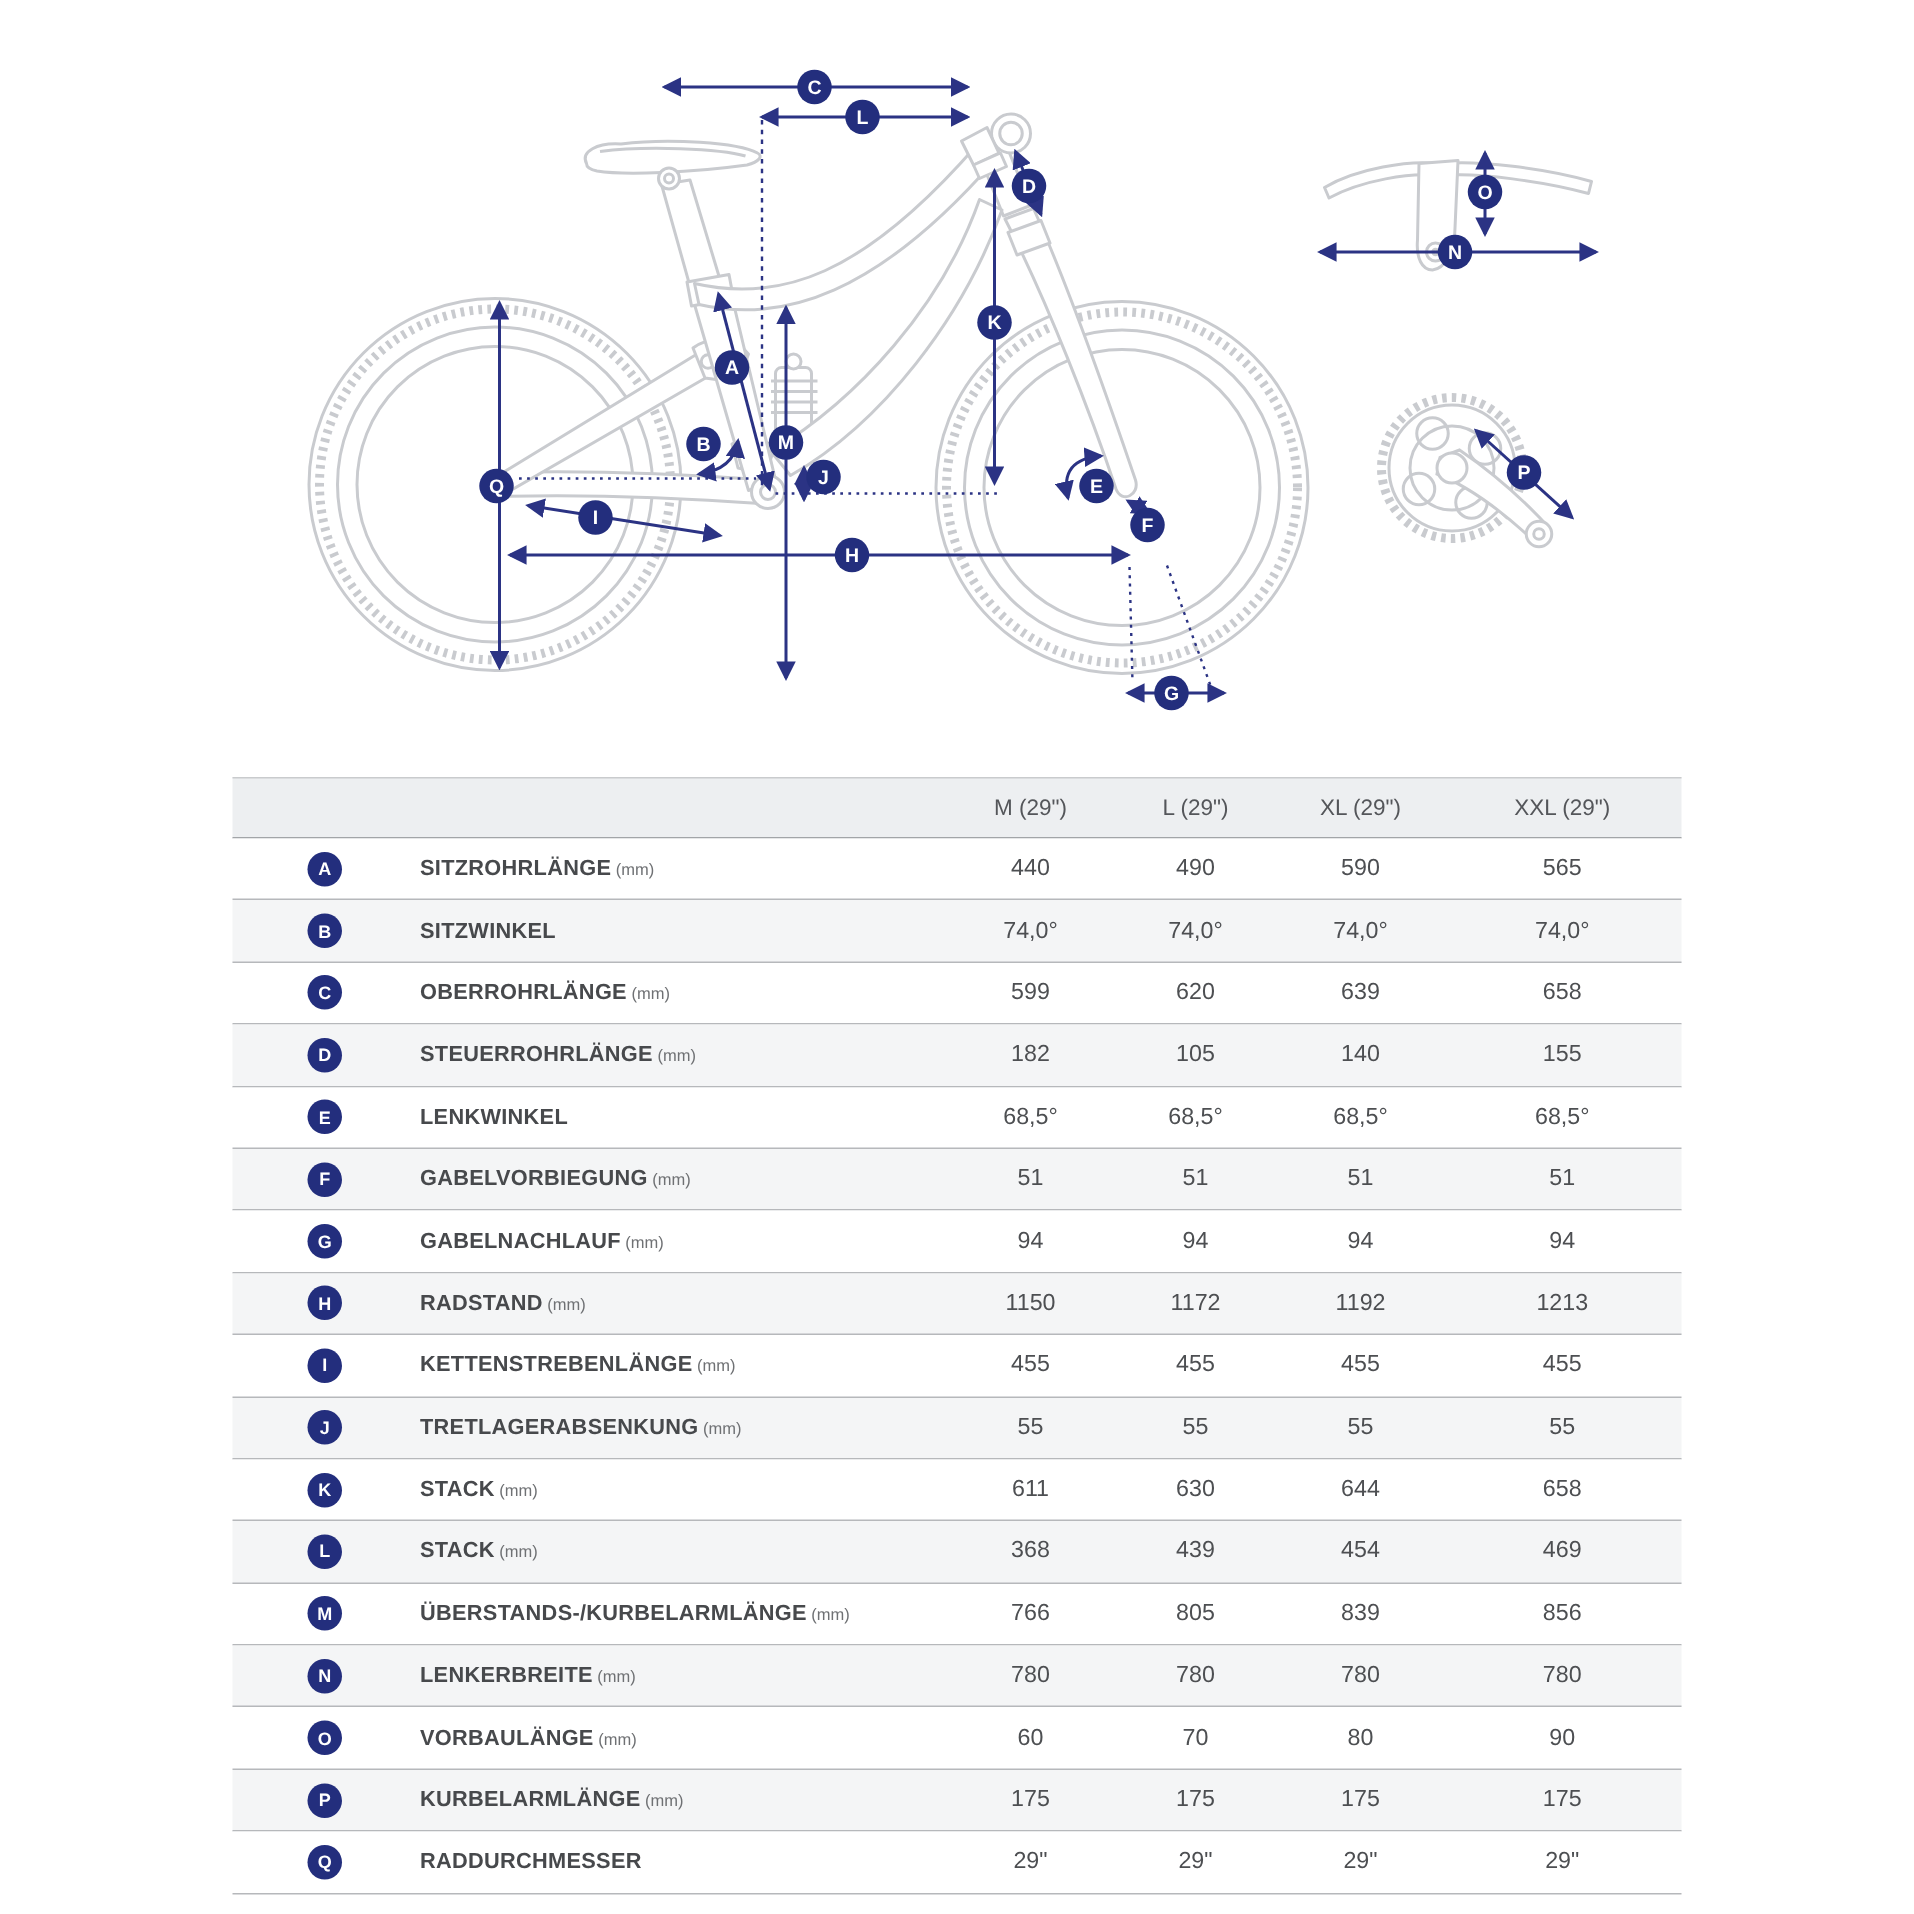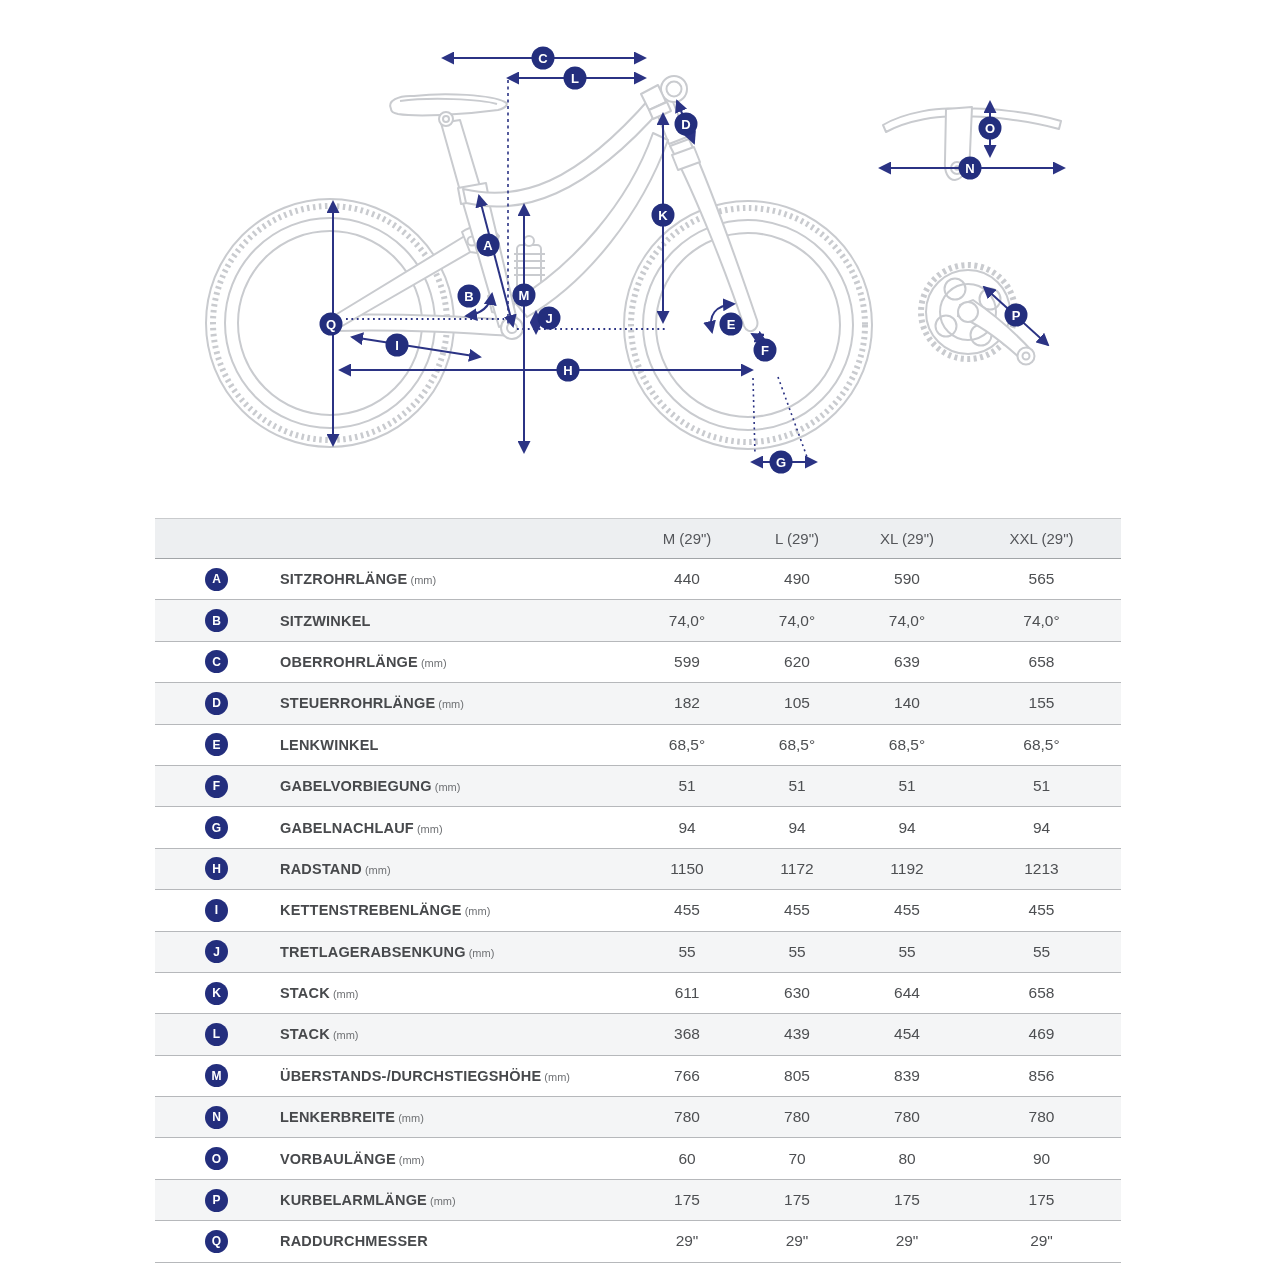--- a/index.html
+++ b/index.html
@@ -339,21 +339,21 @@
           <div class="label-cell"><span class="row-label">STACK</span><span class="row-unit">(mm)</span></div>
           <div class="val">368</div>
           <div class="val">439</div>
           <div class="val">454</div>
           <div class="val">469</div>
         </div>
         <div class="row">
           <div class="badge-cell">
             <span class="badge">M</span>
           </div>
-          <div class="label-cell"><span class="row-label">ÜBERSTANDS-/DURCHSTIEGSHÖHE</span><span class="row-unit">(mm)</span></div>
+          <div class="label-cell"><span class="row-label">ÜBERSTANDS-/KURBELARMLÄNGE</span><span class="row-unit">(mm)</span></div>
           <div class="val">766</div>
           <div class="val">805</div>
           <div class="val">839</div>
           <div class="val">856</div>
         </div>
         <div class="row">
           <div class="badge-cell">
             <span class="badge">N</span>
           </div>
           <div class="label-cell"><span class="row-label">LENKERBREITE</span><span class="row-unit">(mm)</span></div>

